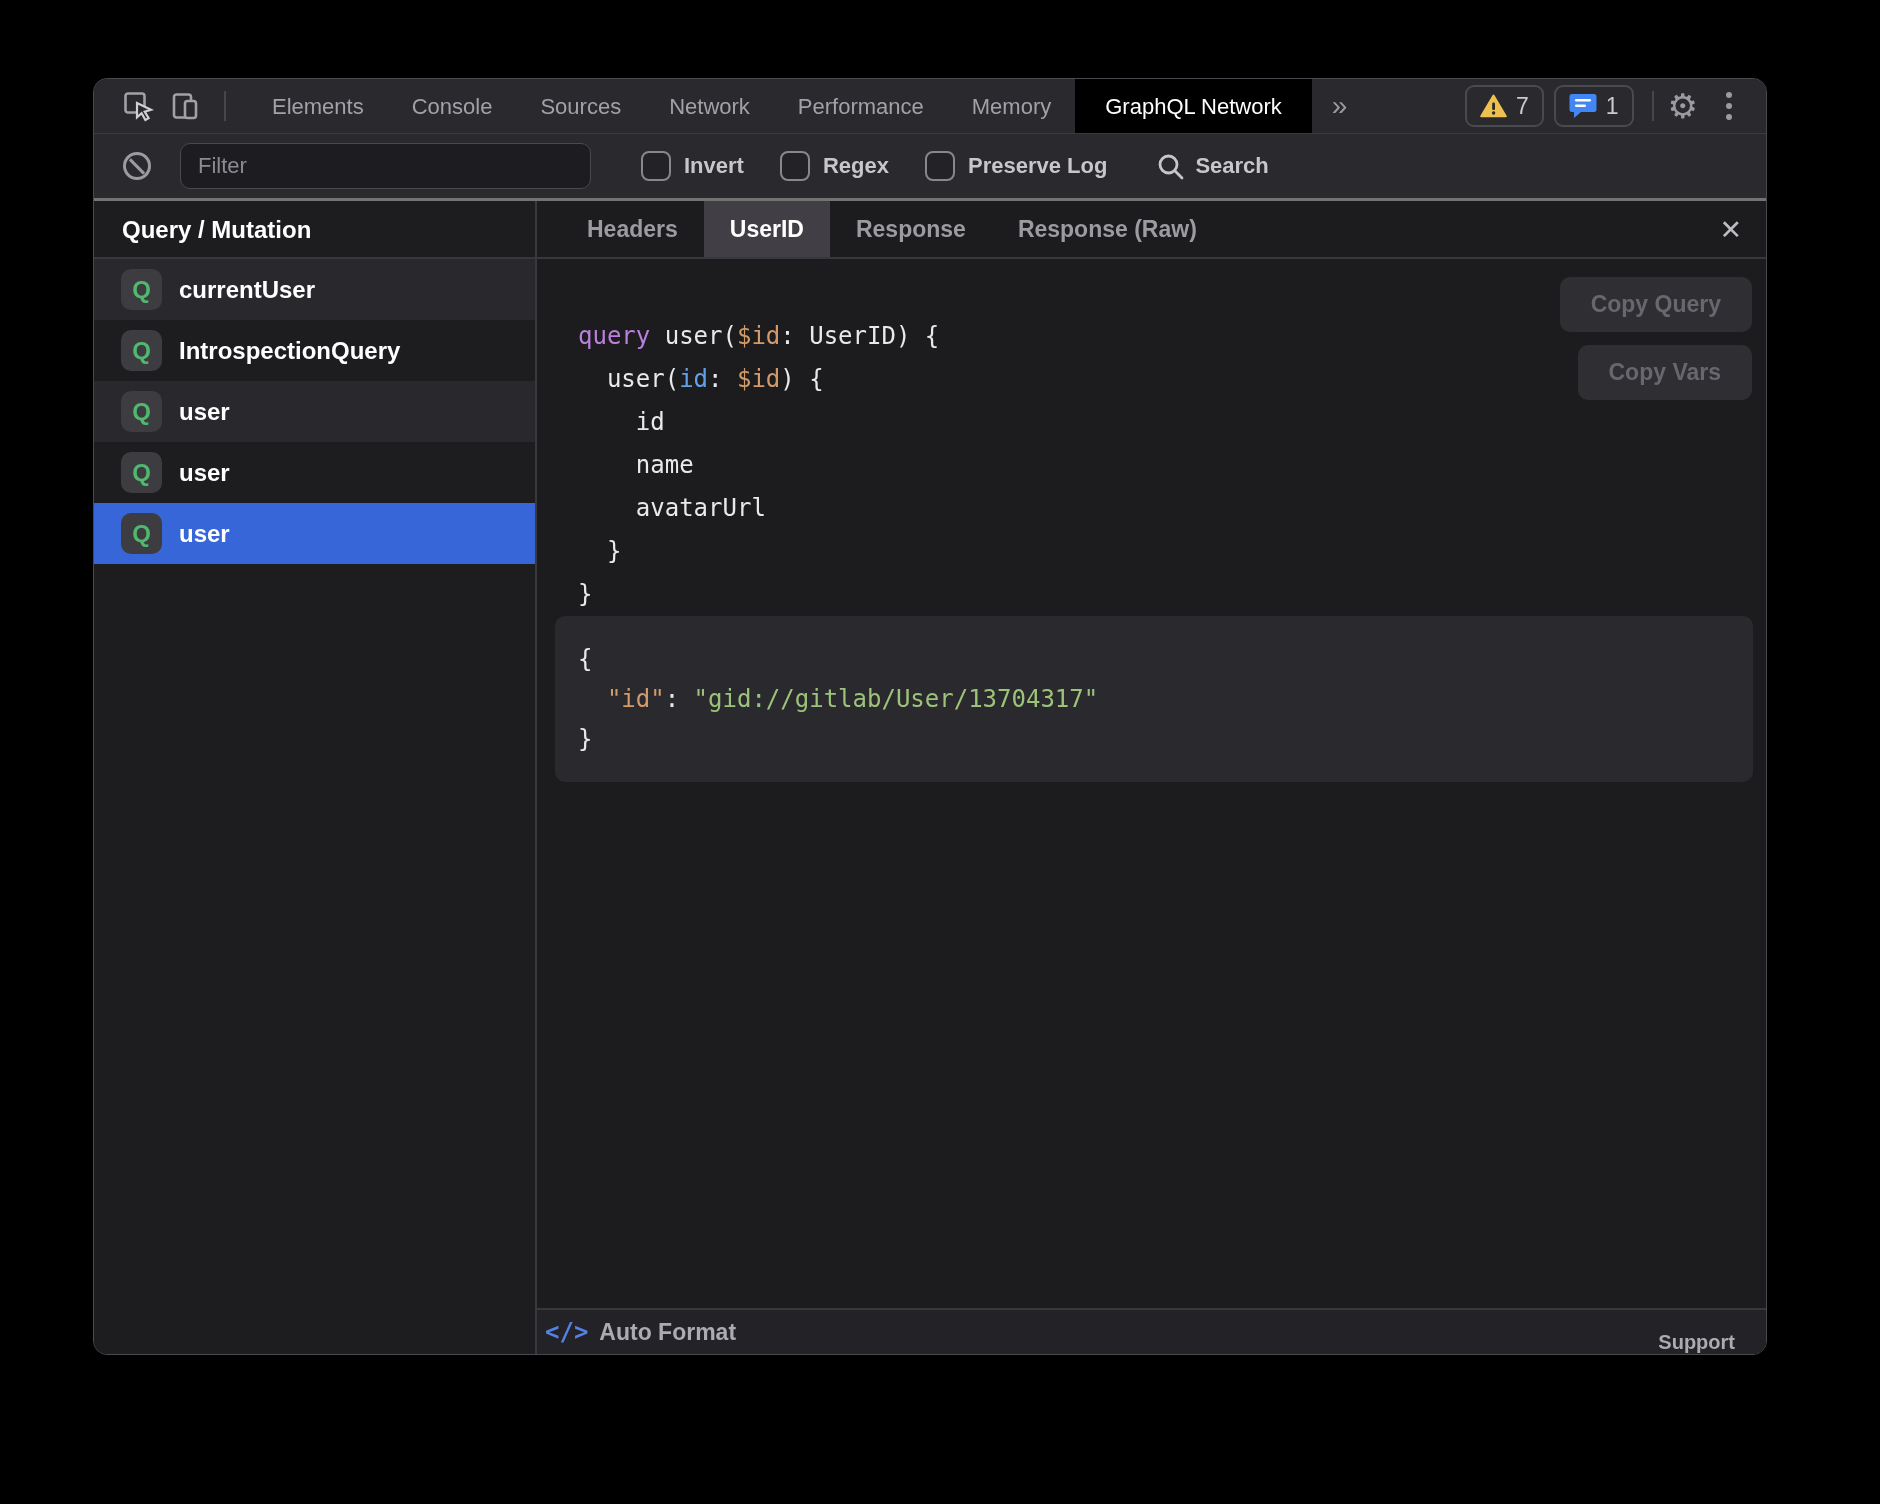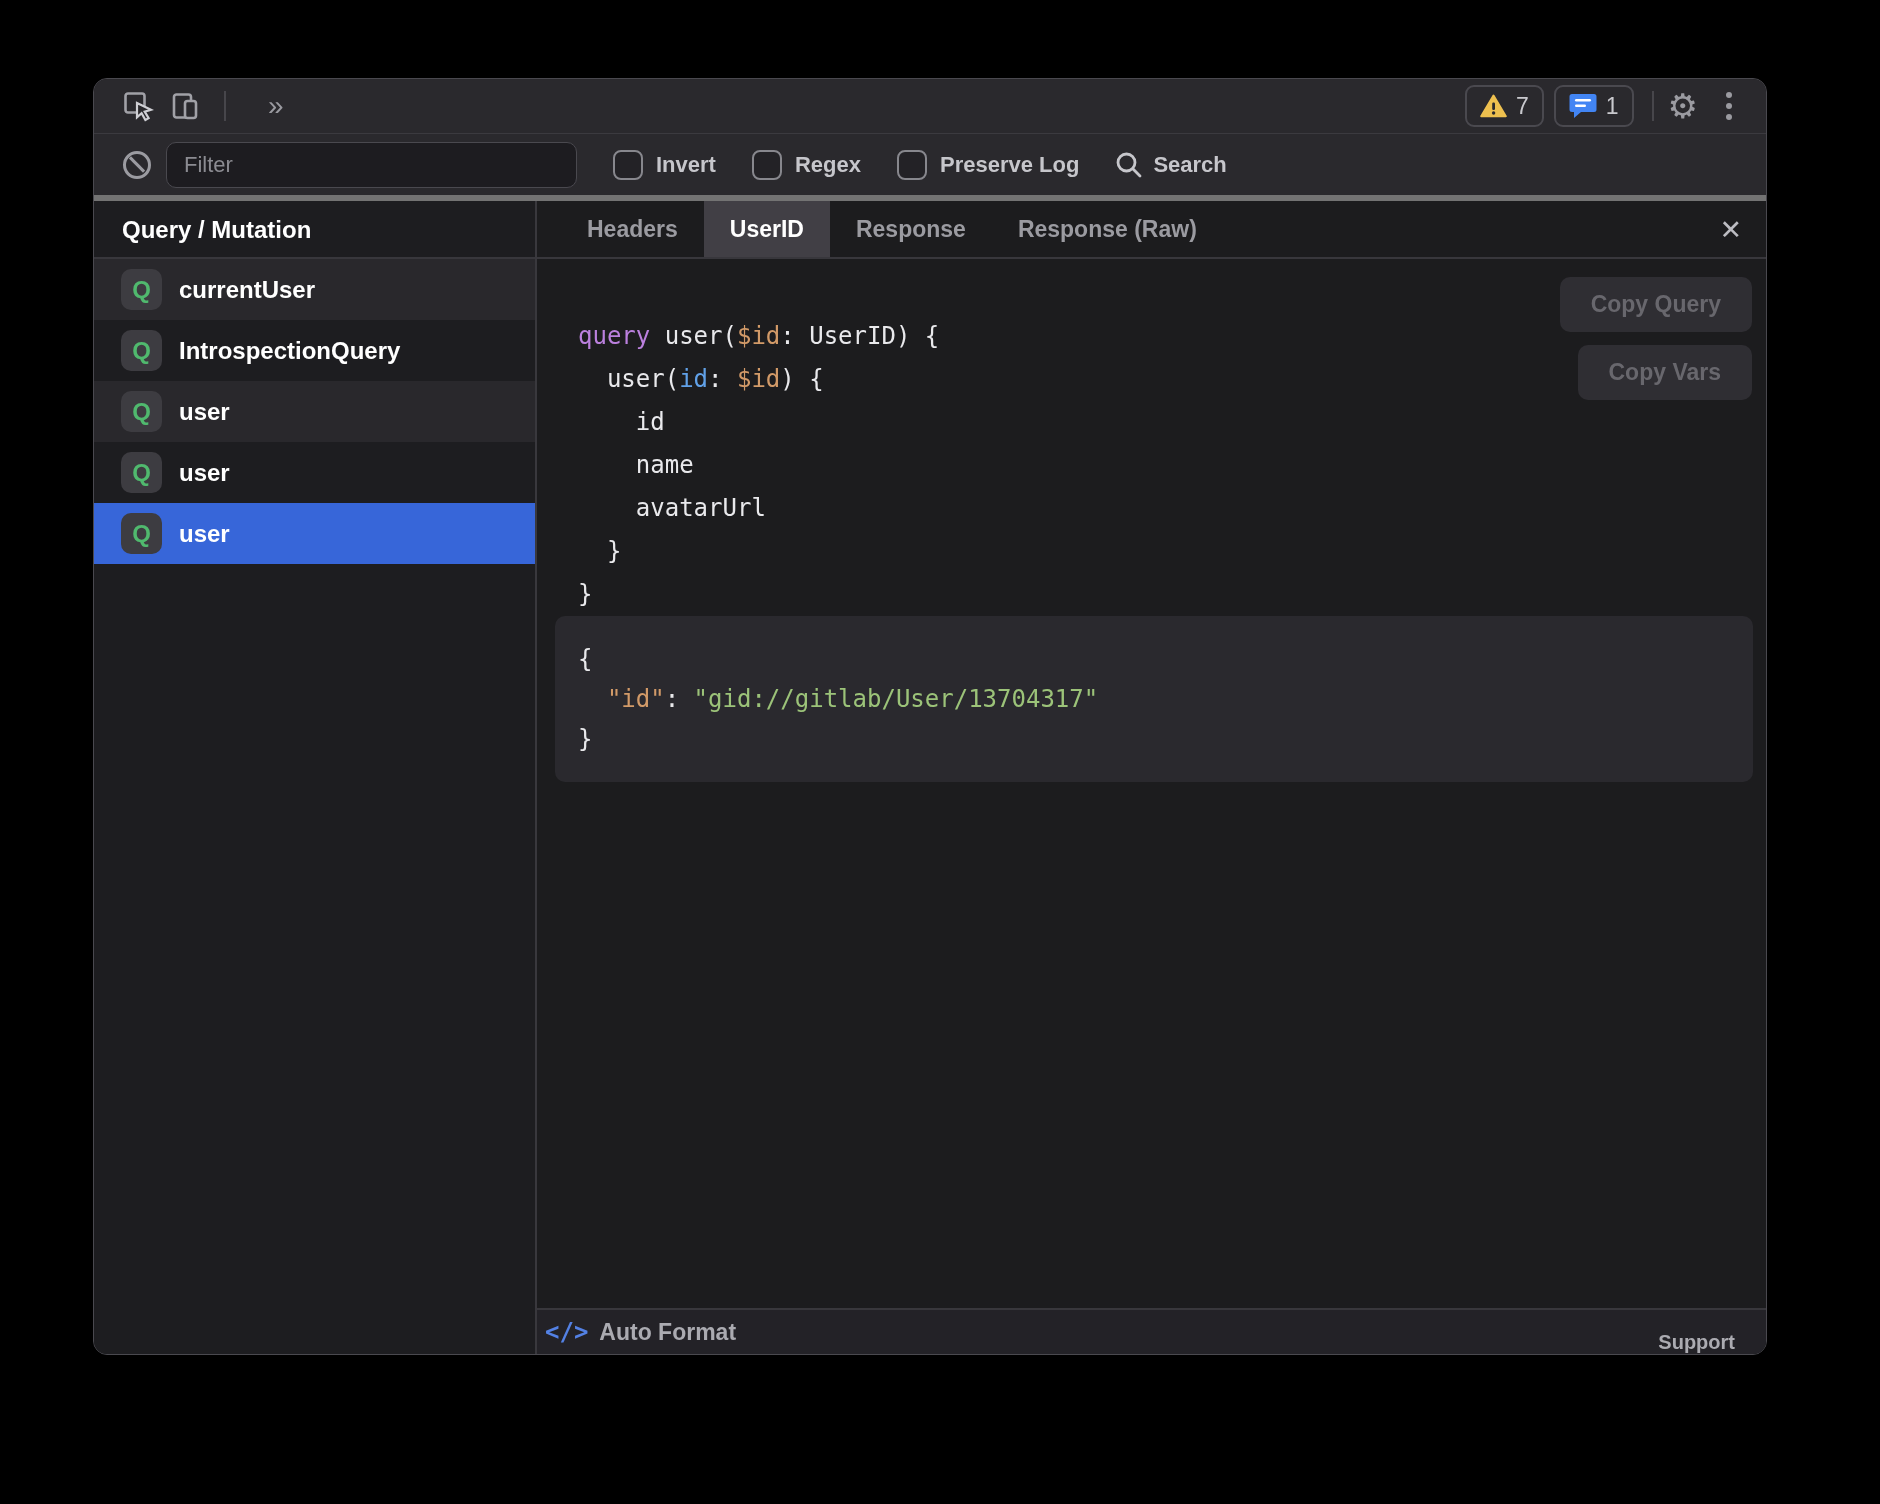--- a/index.html
+++ b/index.html
@@ -31,21 +31,21 @@
   .tb-spacer { flex:1; }
   .tb-right { display:flex; align-items:center; padding-right:20px; }
   .badge { display:flex; align-items:center; gap:9px; border:2px solid #4a494f; border-radius:9px;
            height:42px; padding:0 13px; color:#c9c9ce; font-size:23px; margin-left:10px; }
   .gear { font-family:"DejaVu Sans", sans-serif; font-size:34px; color:#9b9ba1; margin:0 14px 0 6px; line-height:1; }
   .kebab { display:flex; flex-direction:column; gap:5px; padding:0 14px; }
   .kebab i { width:6px; height:6px; border-radius:50%; background:#9b9ba1; }
 
   
   .filterbar { height:67px; flex:none; background:#2a292d; display:flex; align-items:center;
-               padding-left:29px; border-bottom:6px solid #737373; }
+               padding-left:29px; border-bottom:3px solid #737373;gap:14px; }
   .block-icon { width:28px; height:28px; flex:none; position:relative; }
   .block-icon::before { content:""; position:absolute; inset:0; border:3px solid #9b9ba1; border-radius:50%; }
   .block-icon::after { content:""; position:absolute; left:4px; top:12.5px; width:20px; height:3px;
                        background:#9b9ba1; transform:rotate(45deg); }
   .filter-input { width:411px; height:46px; margin-left:15px; background:#1d1c20;
                   border:1px solid #4a494f; border-radius:10px; padding:0 17px;
                   color:#e4e4e8; font-size:22px; font-family:"Liberation Sans",sans-serif; outline:none; }
   .filter-input::placeholder { color:#8b8b91; }
   .check-group { display:flex; align-items:center; margin-left:36px; }
   .cbox { width:30px; height:30px; border:2.5px solid #87878d; border-radius:8px; background:#232226; flex:none; }
@@ -108,20 +108,29 @@
     <svg class="tool-icon" viewBox="0 0 32 32">
       <rect x="3.5" y="3.5" width="19" height="19" rx="2.5" fill="none" stroke="#a1a1a7" stroke-width="2.6"></rect>
       <path d="M15 13 L29 19.8 L22.7 21.6 L26.6 28.2 L23.4 30 L19.6 23.3 L15 27.4 Z" fill="#2a292d" stroke="#cfcfd4" stroke-width="2.2"></path>
     </svg>
     <svg class="tool-icon" viewBox="0 0 32 32">
       <rect x="4" y="4.5" width="17" height="23" rx="2.5" fill="none" stroke="#a1a1a7" stroke-width="2.6"></rect>
       <rect x="15" y="11" width="11" height="17" rx="2.5" fill="#2a292d" stroke="#a1a1a7" stroke-width="2.6"></rect>
     </svg>
     <div class="vsep"></div>
 
+    <div class="tool-tabs">
+        <div class="tool-tab">Elements</div>
+        <div class="tool-tab">Console</div>
+        <div class="tool-tab">Sources</div>
+        <div class="tool-tab">Network</div>
+        <div class="tool-tab">Performance</div>
+        <div class="tool-tab">Memory</div>
+        <div class="tool-tab selected">GraphQL Network</div>
+      </div>
 
     <div class="chevron-more">»</div>
 
     <div class="tb-spacer"></div>
 
     <div class="tb-right">
       <div class="badge">
         <svg width="27" height="24" viewBox="0 0 27 24">
           <path d="M13.5 1.5 L25.8 22.2 H1.2 Z" fill="#eec04f" stroke="#eec04f" stroke-width="2" stroke-linejoin="round"></path>
           <rect x="12.2" y="8.5" width="2.8" height="7.5" rx="1.2" fill="#2a292d"></rect>

